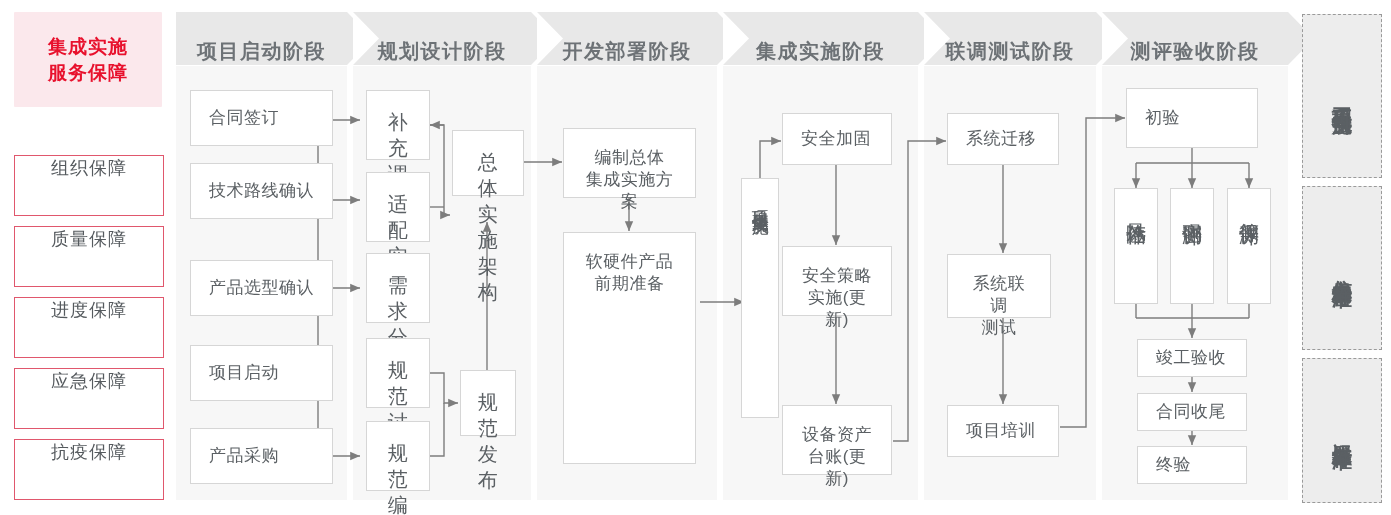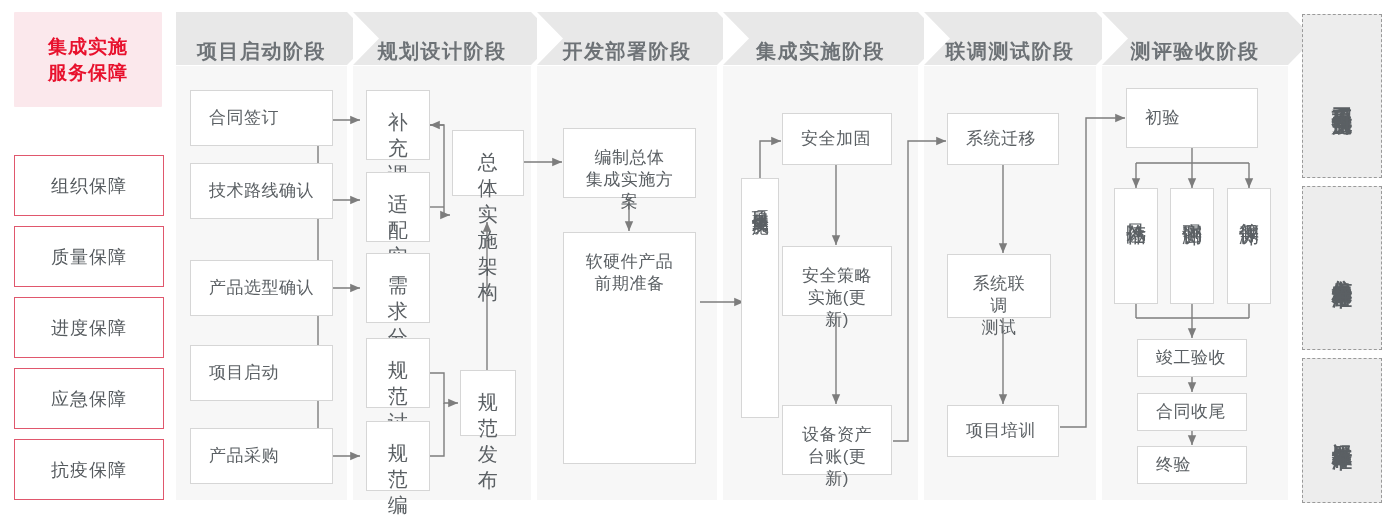--- a/index.html
+++ b/index.html
@@ -13,21 +13,21 @@
   
   .sb-title{
     position:absolute;left:14px;top:12px;width:148px;height:95px;
     background:#fbe8ec;border-radius:1px;
     display:flex;flex-direction:column;align-items:center;justify-content:center;
     color:#e8112d;font-weight:bold;font-size:19px;line-height:1.35;letter-spacing:1px;
   }
   .sb-item{
     position:absolute;left:14px;width:148px;height:59px;
     background:#ffffff;border:1.5px solid #e0576d;
-    display:flex;align-items:center;justify-content:center;
+    display:flex;justify-content:center;
     color:#555a5e;font-size:18px;letter-spacing:1px;
   }
 
   
   .col-body{position:absolute;top:66px;background:#f7f7f7;}
   .col-head{
     position:absolute;top:12px;height:53px;background:#e8e8e8;
     color:#6d7276;font-weight:bold;font-size:20px;letter-spacing:1.5px;
     display:flex;align-items:flex-end;justify-content:center;
   }

